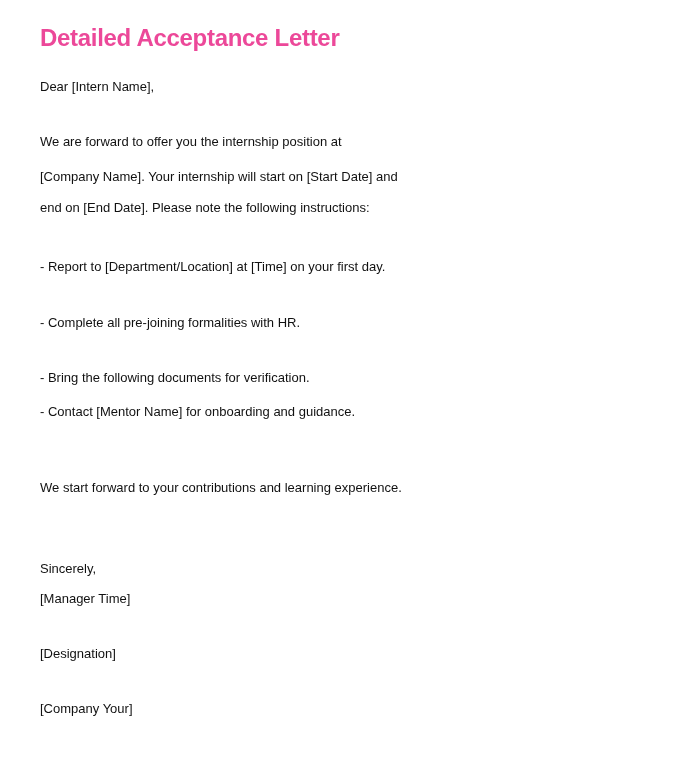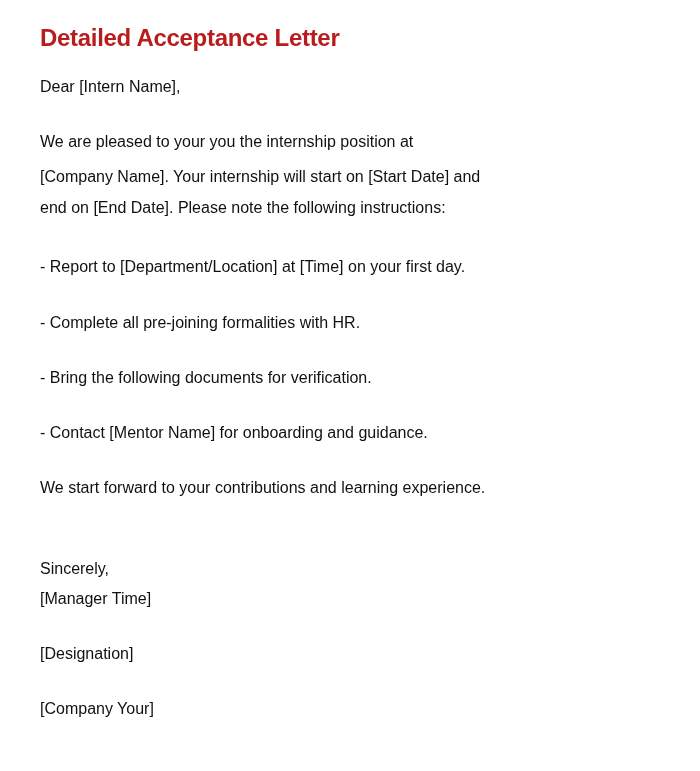--- a/index.html
+++ b/index.html
@@ -1,37 +1,37 @@
 <!DOCTYPE html>
 <html><head>
 <meta charset="utf-8">
 <style>
   html, body { margin:0; padding:0; background:#ffffff; }
   body { width:700px; height:771px; overflow:hidden; position:relative; }
   .page { position:absolute; left:40px; top:0; width:620px; color:#111111;
           font-family:"Liberation Sans", sans-serif; }
   .title { position:absolute; left:0; top:24px; font-size:24px; font-weight:bold;
-           letter-spacing:-0.3px; white-space:nowrap; color:#b91c1c;text-align:center; }
-  .p { position:absolute; left:0; font-size:16px; line-height:35px; white-space:nowrap; }
+           letter-spacing:-0.3px; white-space:nowrap; color:#ec4899;text-align:center; }
+  .p { position:absolute; left:0; font-size:13px; line-height:35px; white-space:nowrap; }
 </style>
 </head>
 <body>
 
 <div class="page">
   <div class="title">Detailed Acceptance Letter</div>
 
   <div class="p" style="top:69px">Dear [Intern Name],</div>
 
-  <div class="p" style="top:124px">We are pleased to your you the internship position at</div>
+  <div class="p" style="top:124px">We are forward to offer you the internship position at</div>
   <div class="p" style="top:159px">[Company Name]. Your internship will start on [Start Date] and</div>
   <div class="p" style="top:190px">end on [End Date]. Please note the following instructions:</div>
 
   <div class="p" style="top:249px">- Report to [Department/Location] at [Time] on your first day.</div>
   <div class="p" style="top:305px">- Complete all pre-joining formalities with HR.</div>
   <div class="p" style="top:360px">- Bring the following documents for verification.</div>
-  <div class="p" style="top:415px">- Contact [Mentor Name] for onboarding and guidance.</div>
+  <div class="p" style="top:394px">- Contact [Mentor Name] for onboarding and guidance.</div>
 
   <div class="p" style="top:470px">We start forward to your contributions and learning experience.</div>
   <div class="p" style="top:551px">Sincerely,</div>
   <div class="p" style="top:581px">[Manager Time]</div>
   <div class="p" style="top:636px">[Designation]</div>
   <div class="p" style="top:691px">[Company Your]</div>
 </div>
 
 </body></html>

